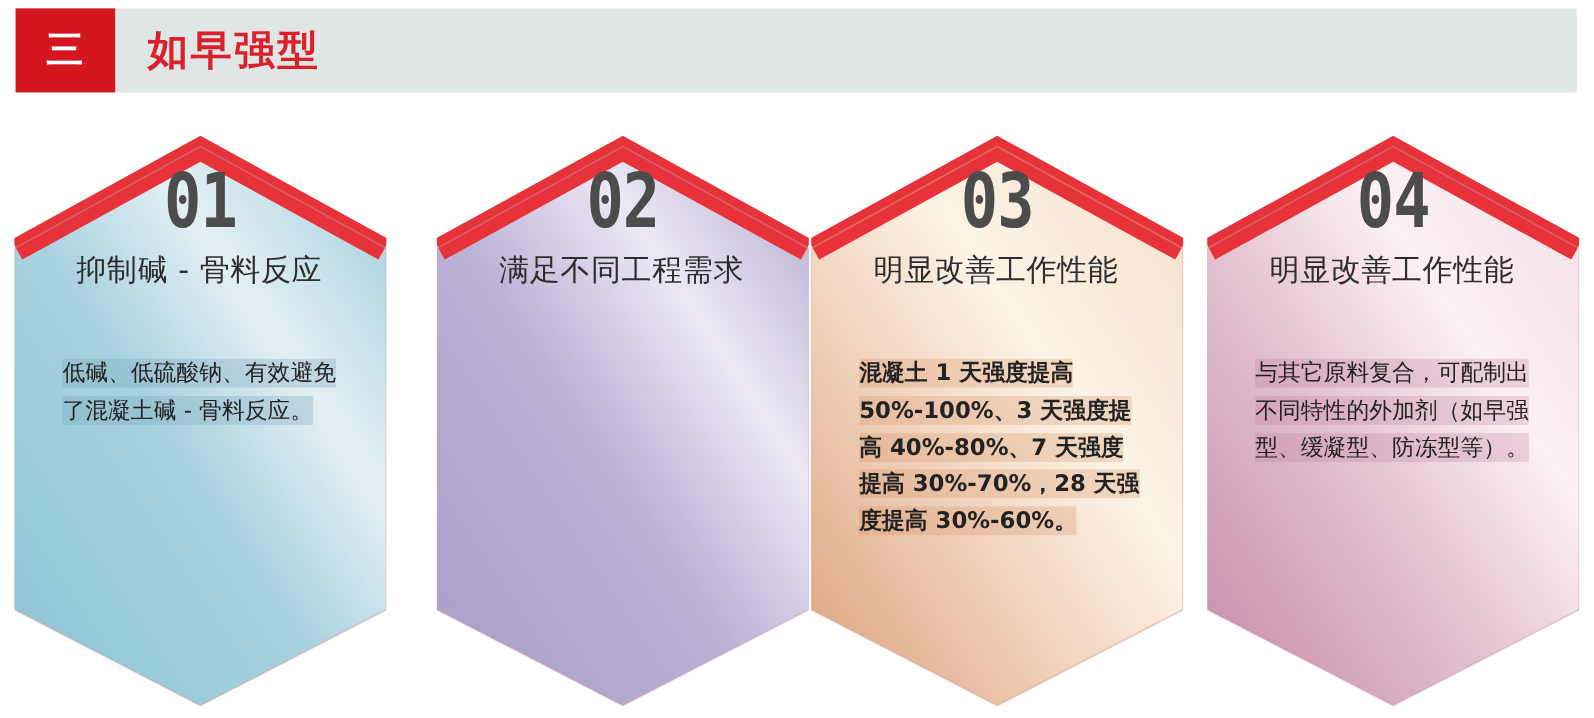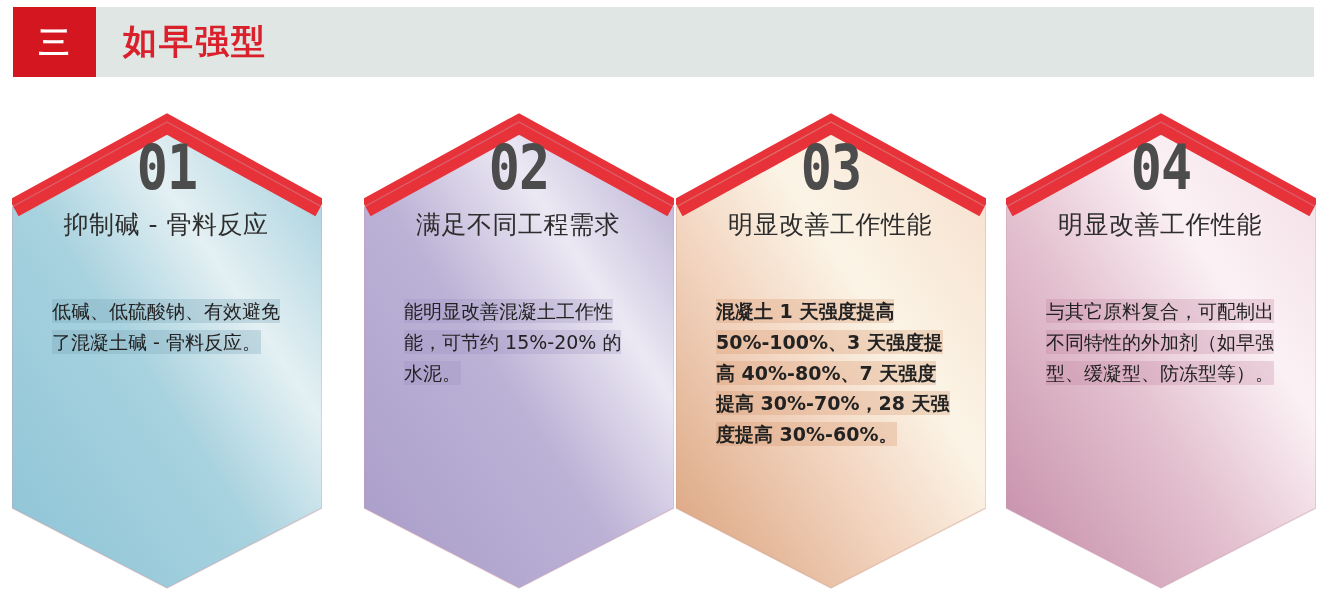--- a/index.html
+++ b/index.html
@@ -191,21 +191,20 @@
           <stop offset="100%" stop-color="#b0a6cd"></stop>
         </linearGradient>
       </defs>
       <polygon points="155,14 310,99 310,400 155,480 0,400 0,99" fill="url(#g2)"></polygon>
       <polyline points="2,100 155,16 308,100" fill="none" stroke="#e8323a" stroke-width="19" stroke-linejoin="miter"></polyline>
       <polygon points="155,14 310,99 310,400 155,480 0,400 0,99" fill="none" stroke="rgba(200,150,170,0.45)" stroke-width="1.4"></polygon>
     </svg>
     <div class="hex-content">
       <div class="hex-number">02</div>
       <div class="hex-heading">满足不同工程需求</div>
-      <div class="hex-body"><span class="hl">能明显改善混凝土工作性能，可节约 15%-20% 的水泥。</span></div>
     </div>
   </div>
 
   <div class="hex-card" id="hex-card-3">
     <svg class="hex-svg" viewBox="0 0 310 482" preserveAspectRatio="none">
       <defs>
         <linearGradient id="g3" x1="0" y1="1" x2="1" y2="0">
           <stop offset="0%" stop-color="#d9a079"></stop>
           <stop offset="40%" stop-color="#f3d6c2"></stop>
           <stop offset="62%" stop-color="#fbf4e6"></stop>

